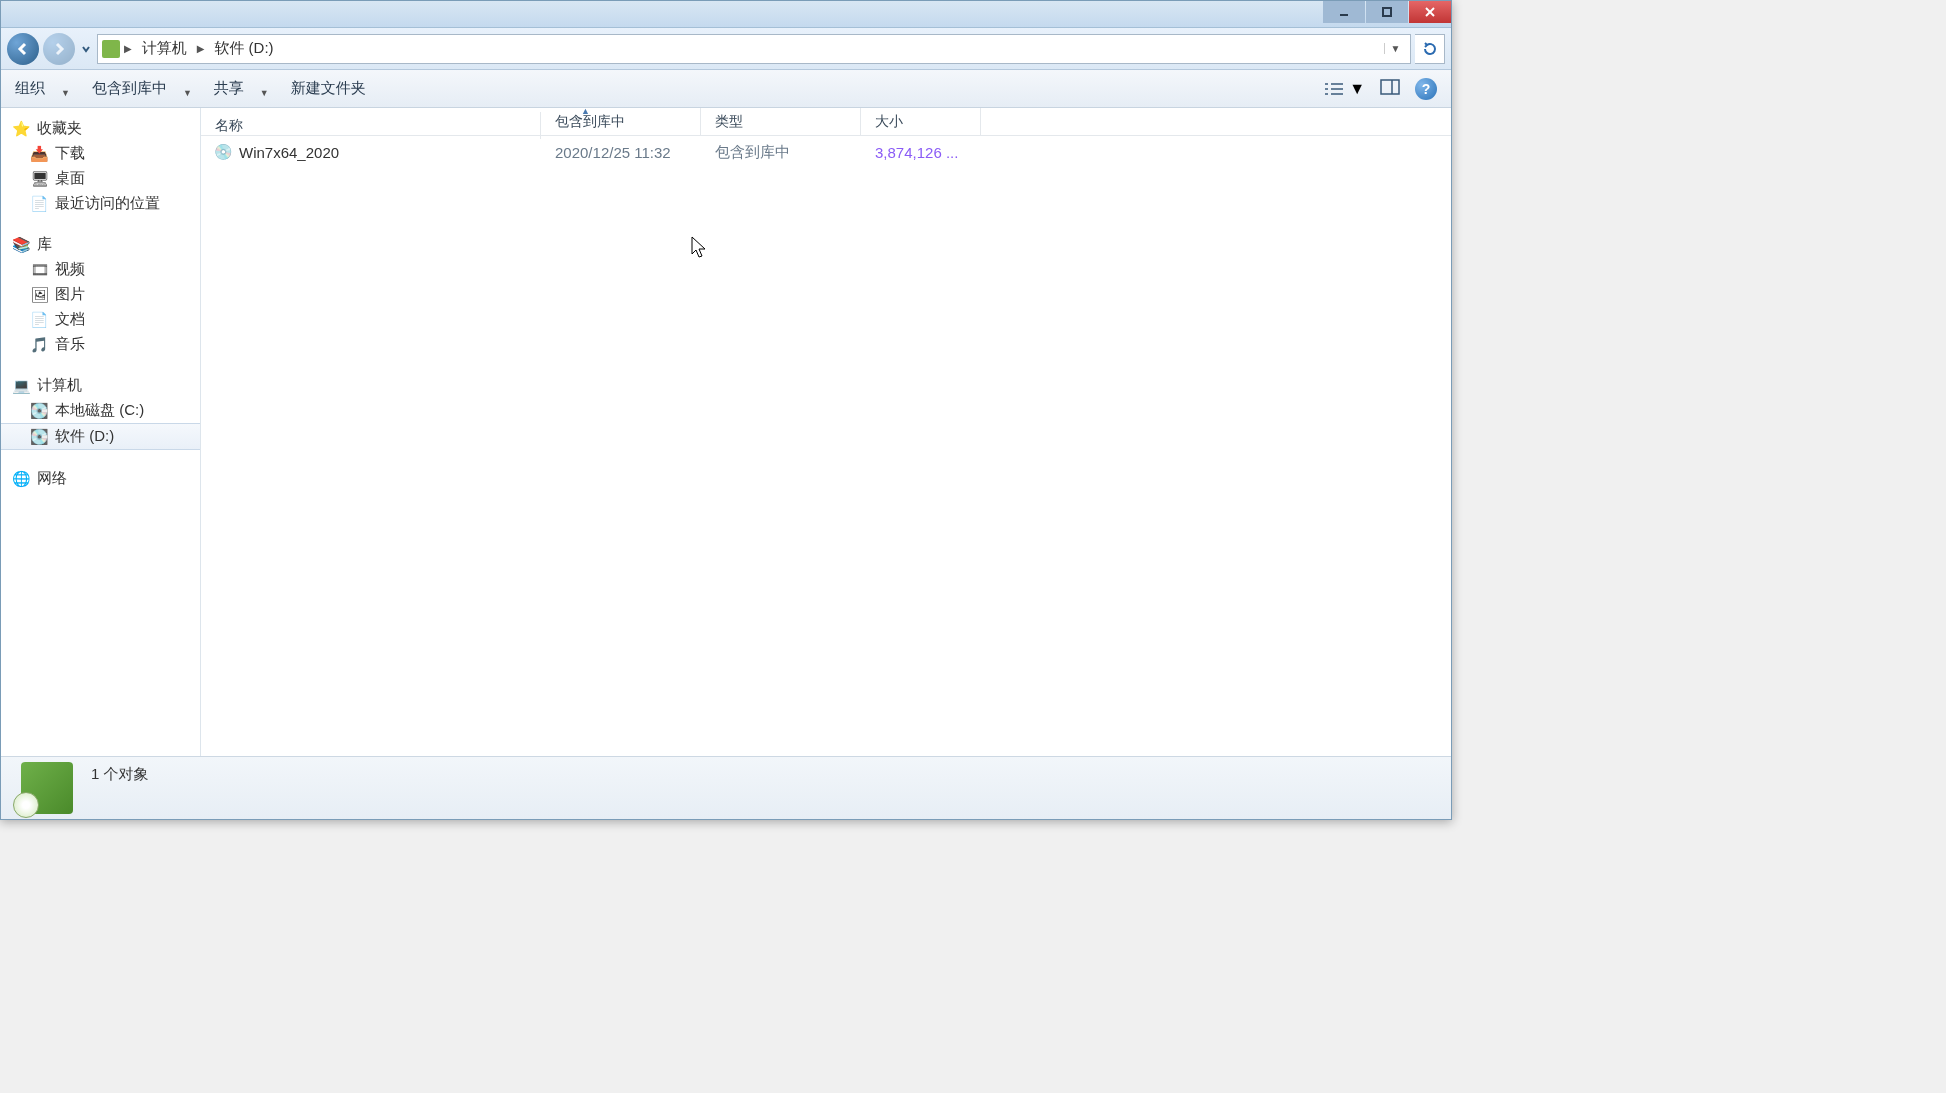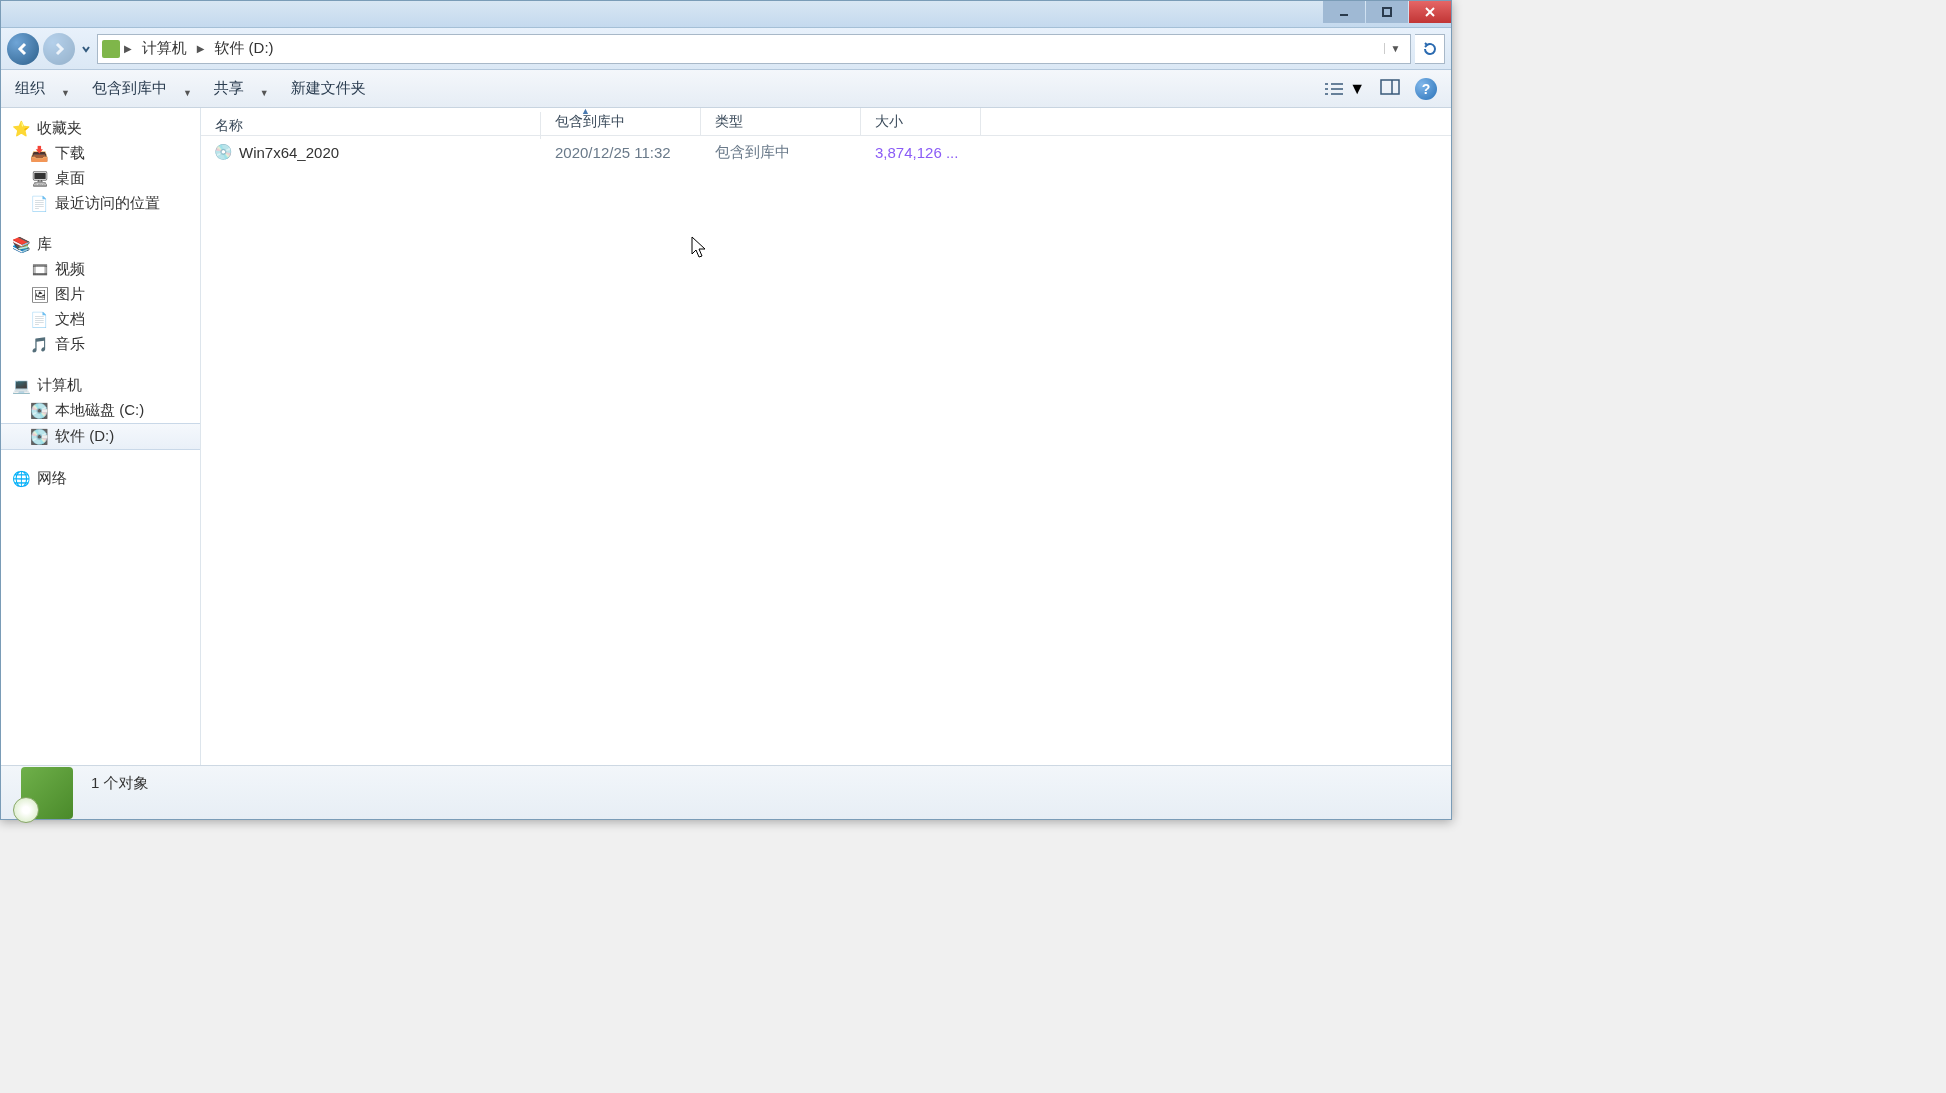--- a/index.html
+++ b/index.html
@@ -63,21 +63,21 @@
 .file-row { display:flex; align-items:center; height:32px; font-size:15px; color:#333; }
 .file-row .cell { padding:0 14px; }
 .cell-name { width:340px; display:flex; align-items:center; gap:6px; }
 .cell-date { width:160px; color:#6a7a8a; }
 .cell-type { width:160px; color:#6a7a8a; }
 .cell-size { width:120px; color:#8b5cf6; }
 .file-icon { width:18px; height:18px; display:inline-flex; align-items:center; justify-content:center; }
 
 .cursor { position:absolute; left:490px; top:128px; pointer-events:none; }
 
-.statusbar { height:54px; background:linear-gradient(to bottom,#f2f6fa,#e7eef5); border-top:1px solid #cdd8e3; display:flex; align-items:center; padding:0 20px; gap:18px; }
+.statusbar { height:63px; background:linear-gradient(to bottom,#f2f6fa,#e7eef5); border-top:1px solid #cdd8e3; display:flex; align-items:center; padding:0 20px; gap:18px; }
 .status-icon { width:52px; height:52px; background:linear-gradient(135deg,#6fb04a,#4a8a2a); border-radius:4px; display:flex; align-items:center; justify-content:center; position:relative; }
 .status-icon .disc { width:26px; height:26px; border-radius:50%; background:radial-gradient(circle,#fff 20%,#d0e7ba); border:1px solid #88a868; position:absolute; left:-8px; bottom:-4px; }
 .status-text { flex:1; font-size:15px; color:#333; align-self:flex-start; padding-top:8px; }
 </style>
 </head>
 <body>
 
 <div class="window">
 
   <div class="titlebar">

